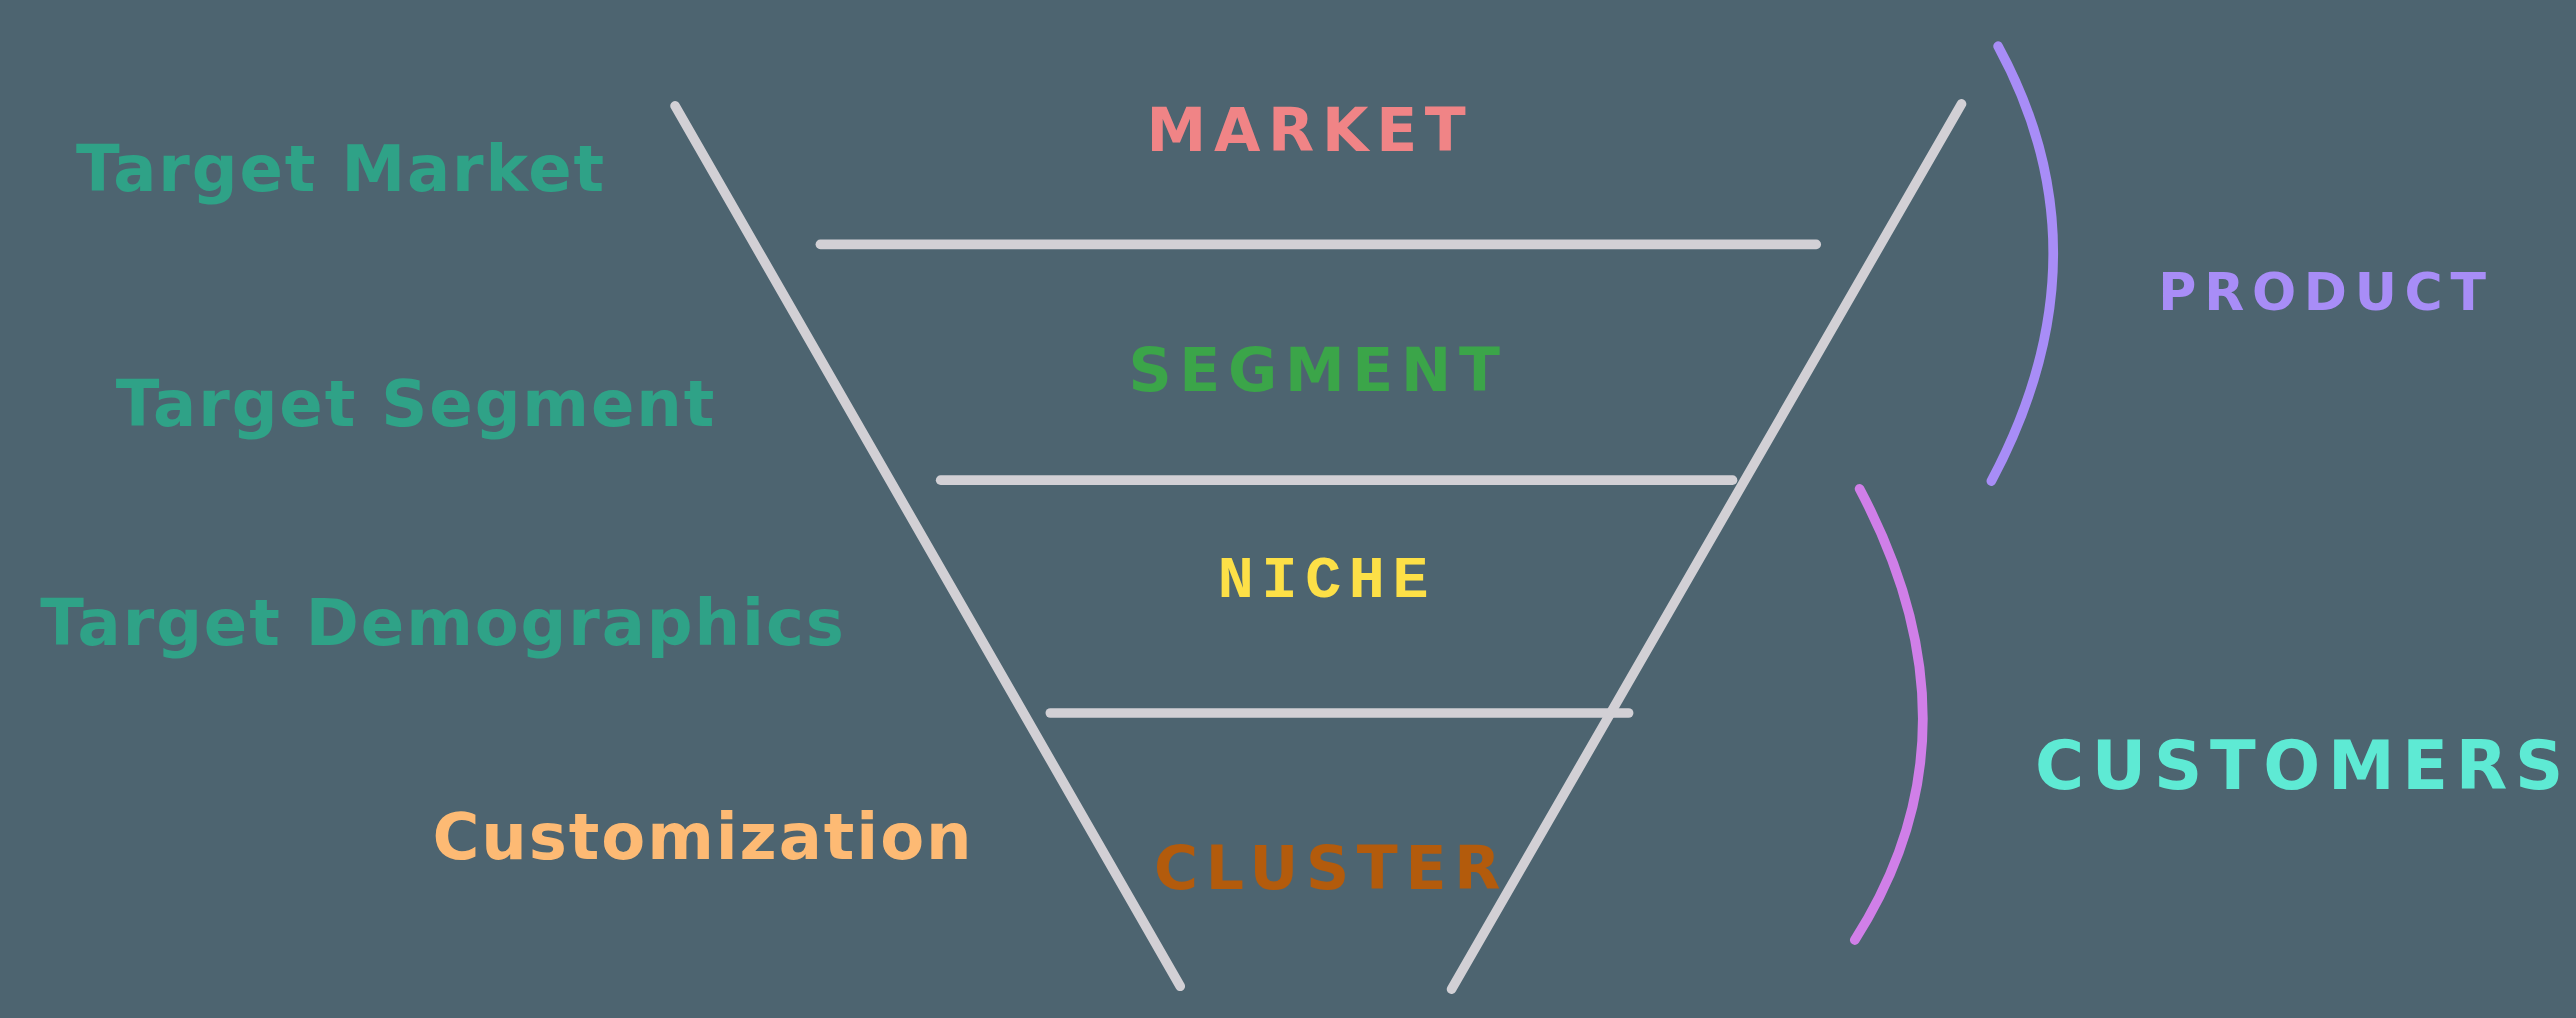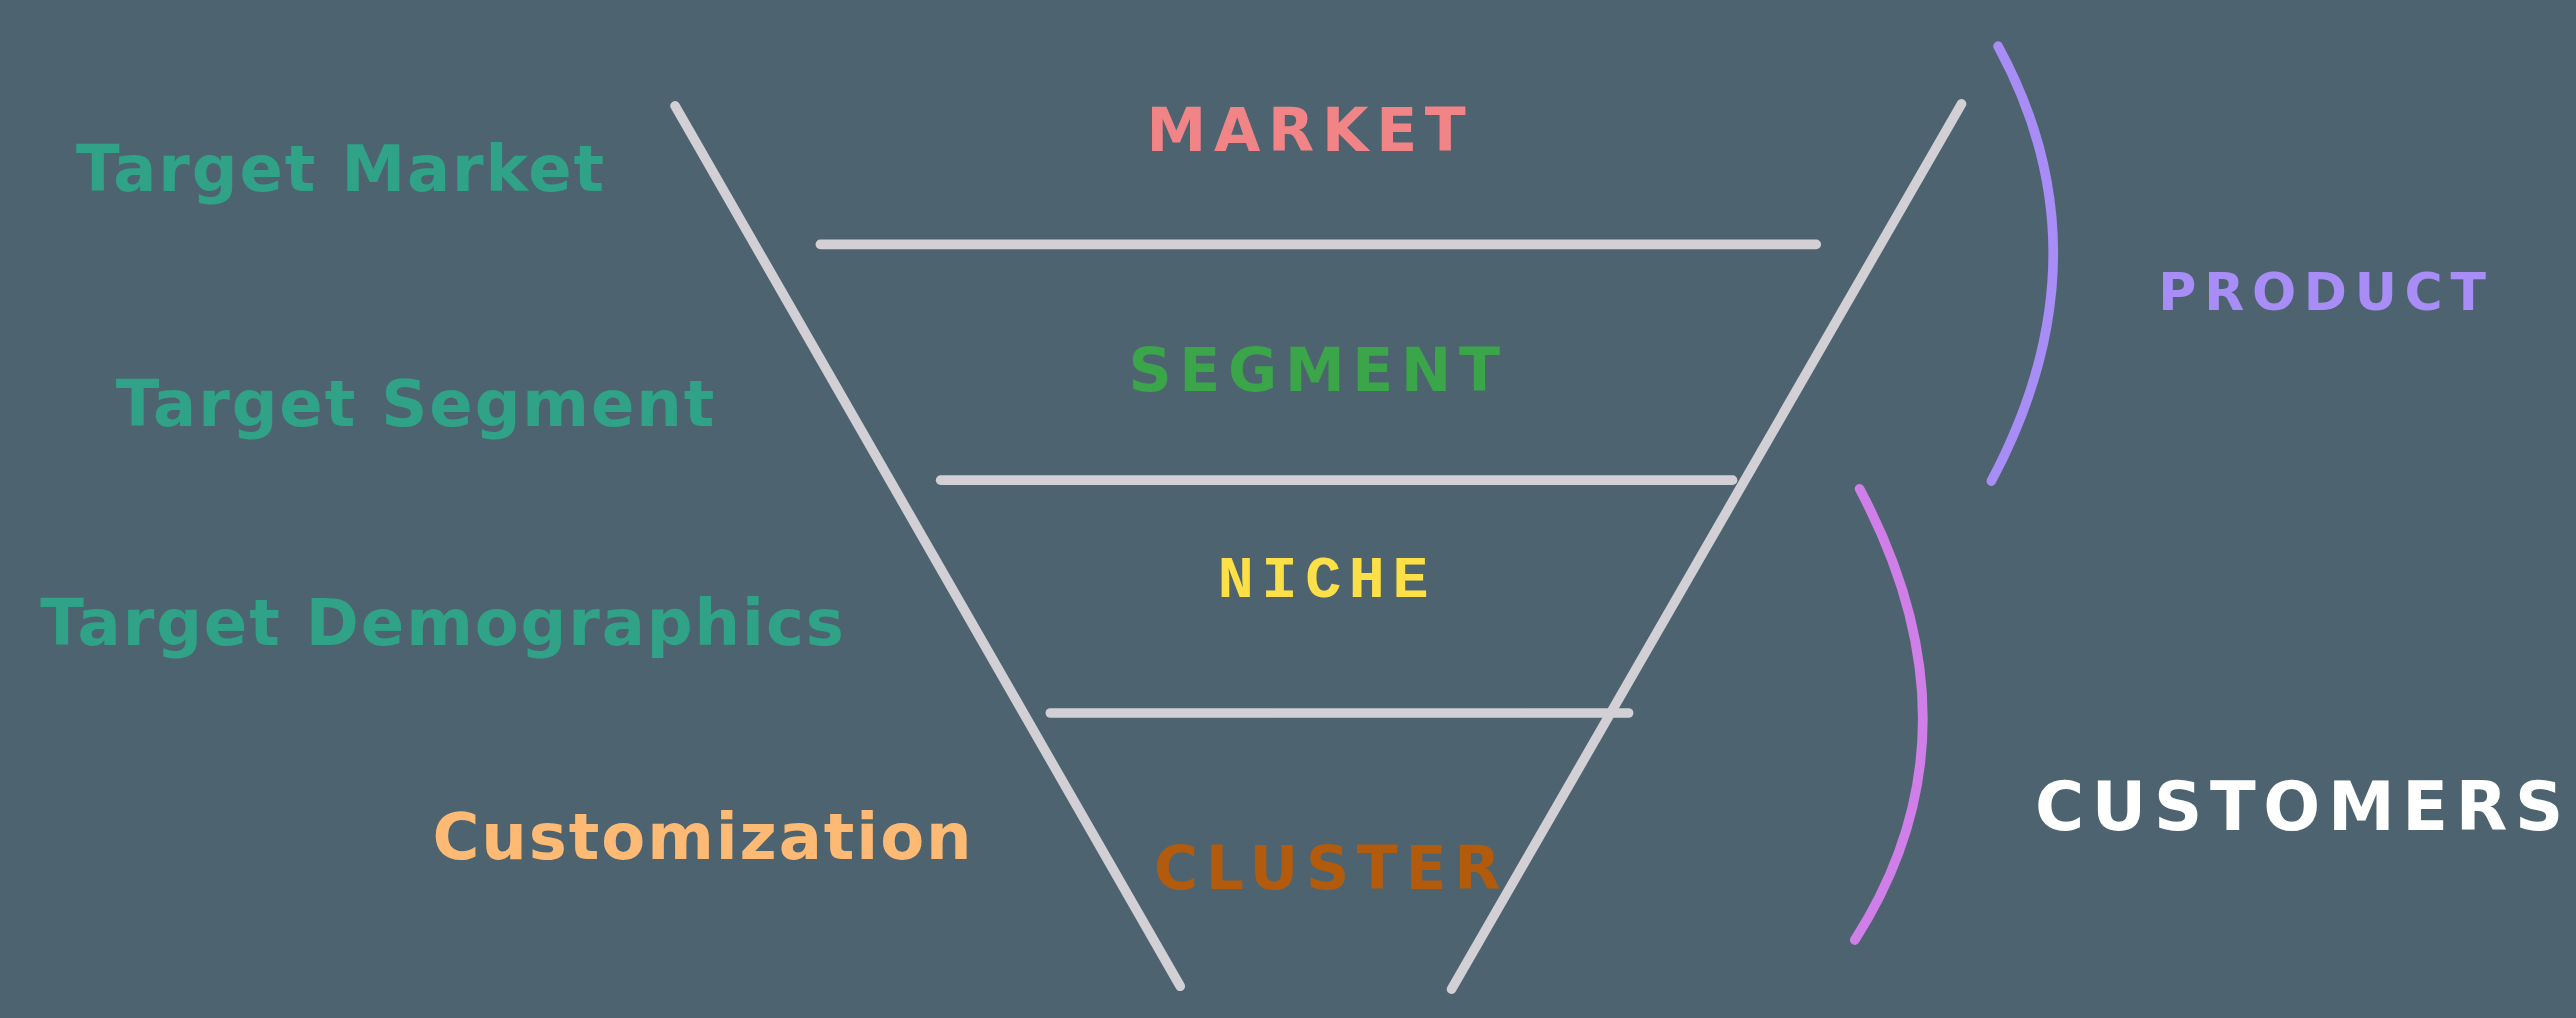--- a/index.html
+++ b/index.html
@@ -79,16 +79,16 @@
   <div class="lab level-label" style="left: 1310px; top: 130px; color: rgb(240, 132, 134);">MARKET</div>
 
   <div class="lab level-label" style="left: 1302px; top: 370px; color: rgb(59, 165, 73); margin-left: 16px;">SEGMENT</div>
 
   <div class="lab level-label" style="left: 1327px; top: 581px; color: #fde047; font-family: Liberation Mono, monospace;">NICHE</div>
 
   <div class="lab level-label" style="left: 1331px; top: 828px; color: rgb(179, 91, 12); margin-top: 40px;">CLUSTER</div>
 
   <div class="lab bracket-label product" style="left: 2326px; top: 292px; color: rgb(168, 141, 247);">PRODUCT</div>
 
-  <div class="lab bracket-label customers" style="left: 2303px; top: 807px; color: #ffffff; text-align: center;">CUSTOMERS</div>
+  <div class="lab bracket-label customers" style="left: 2303px; top: 766px; color: #5eead4; text-align: center;">CUSTOMERS</div>
 
 </div>
 
 
 </body></html>

